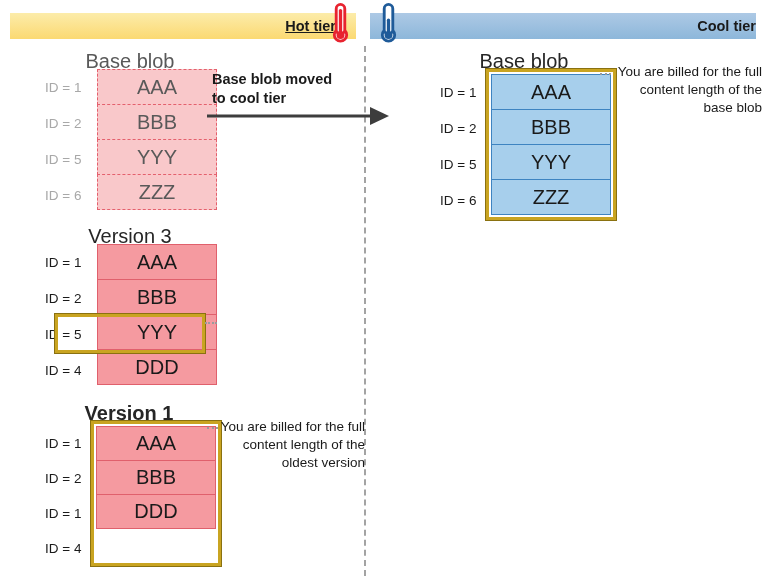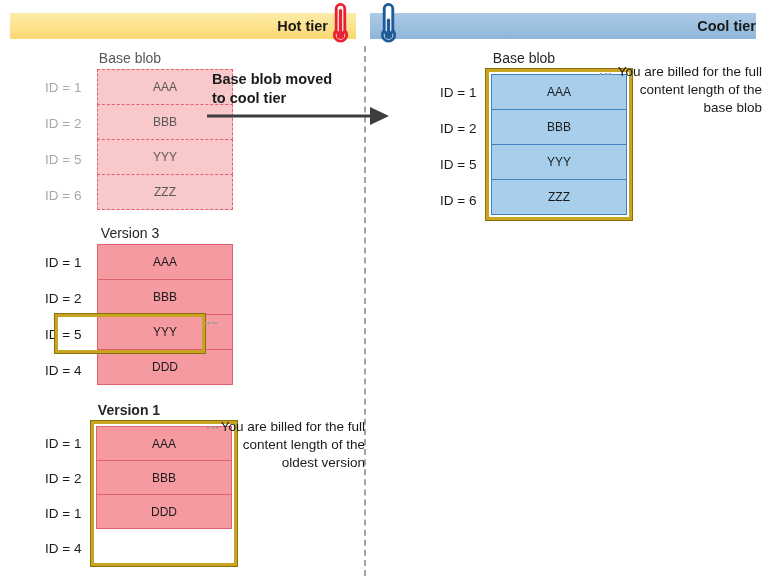--- a/index.html
+++ b/index.html
@@ -1,40 +1,40 @@
 <!DOCTYPE html>
 <html><head>
 <meta charset="utf-8">
 <style>
   html,body{margin:0;padding:0;background:#fff;font-family:"Liberation Sans",sans-serif;}
   .canvas{position:relative;width:762px;height:587px;background:#fff;overflow:hidden;}
 
   
   .tier-bar{position:absolute;height:26px;display:flex;align-items:center;font-weight:bold;font-size:14.5px;color:#1a1a1a;}
-  .hot-bar{left:10px;top:13px;width:346px;background:linear-gradient(180deg,#fcecaa,#fbd972);justify-content:flex-end;padding-right:28px;box-sizing:border-box;}
+  .hot-bar{left:10px;top:13px;width:346px;background:linear-gradient(180deg,#fcecaa,#fbd972);justify-content:flex-end;padding-right:20px;box-sizing:border-box;text-decoration:underline;}
   .cool-bar{left:370px;top:13px;width:386px;background:linear-gradient(180deg,#adc9e5,#8db7da);padding-left:34px;box-sizing:border-box;justify-content:flex-end;}
   .thermo{position:absolute;top:3px;width:23px;height:40px;}
   .thermo-hot{left:329px;}
   .thermo-cool{left:377px;}
 
   
   .divider{position:absolute;left:364px;top:46px;height:530px;width:0;border-left:2px dashed #a3a3a3;}
 
   
   .tbl-group{position:absolute;}
-  .tbl-title{height:19px;font-size:14px;text-align:center;}
+  .tbl-title{height:19px;font-size:20px;text-align:center;}
   .title-gray{color:#595959;}
   .title-dark{color:#262626;}
   .tbl-body{display:flex;margin-left:35px;}
   .ids{display:flex;flex-direction:column;}
   .id-cell{height:36px;display:flex;align-items:center;font-size:13.5px;}
   .ids-gray{color:#a8a8a8;}
   .ids-dark{color:#1a1a1a;}
   .blocks{display:flex;flex-direction:column;}
-  .block-cell{box-sizing:border-box;width:136px;height:36px;display:flex;align-items:center;justify-content:center;font-size:12px;}
+  .block-cell{box-sizing:border-box;width:120px;height:36px;display:flex;align-items:center;justify-content:center;font-size:20px;}
   .block-cell + .block-cell{margin-top:-1px;}
   .pink-dashed .block-cell{background:#f9c8ca;border:1px dashed #e4606d;color:#595959;}
   .pink-solid .block-cell{background:#f59aa0;border:1px solid #e0606c;color:#1a1a1a;}
   .blue-solid .block-cell{background:#a7cfec;border:1px solid #3e84c1;color:#1a1a1a;}
   .gold-wrap{border:3px solid #c9a421;box-shadow:0 0 0 1px #8a7110;background:#fff;padding:2px;}
   .rows35 .block-cell{height:35px;}
   .rows35 .id-cell{height:35px;}
   .pad-top5{padding-top:5px;box-sizing:border-box;}
 
   

